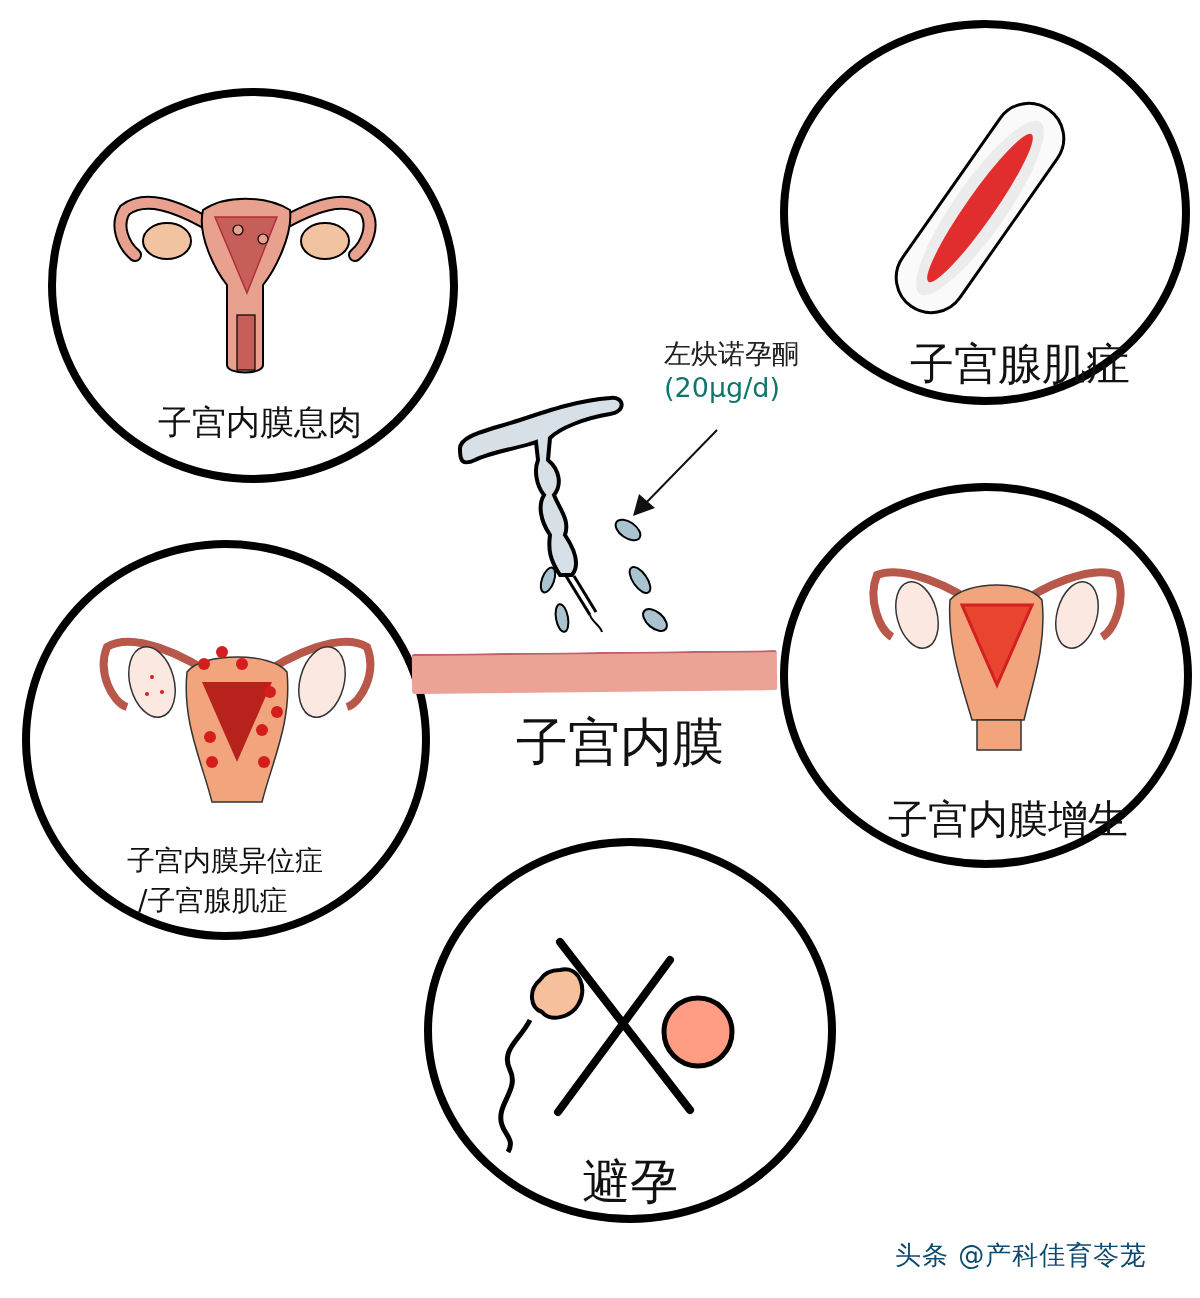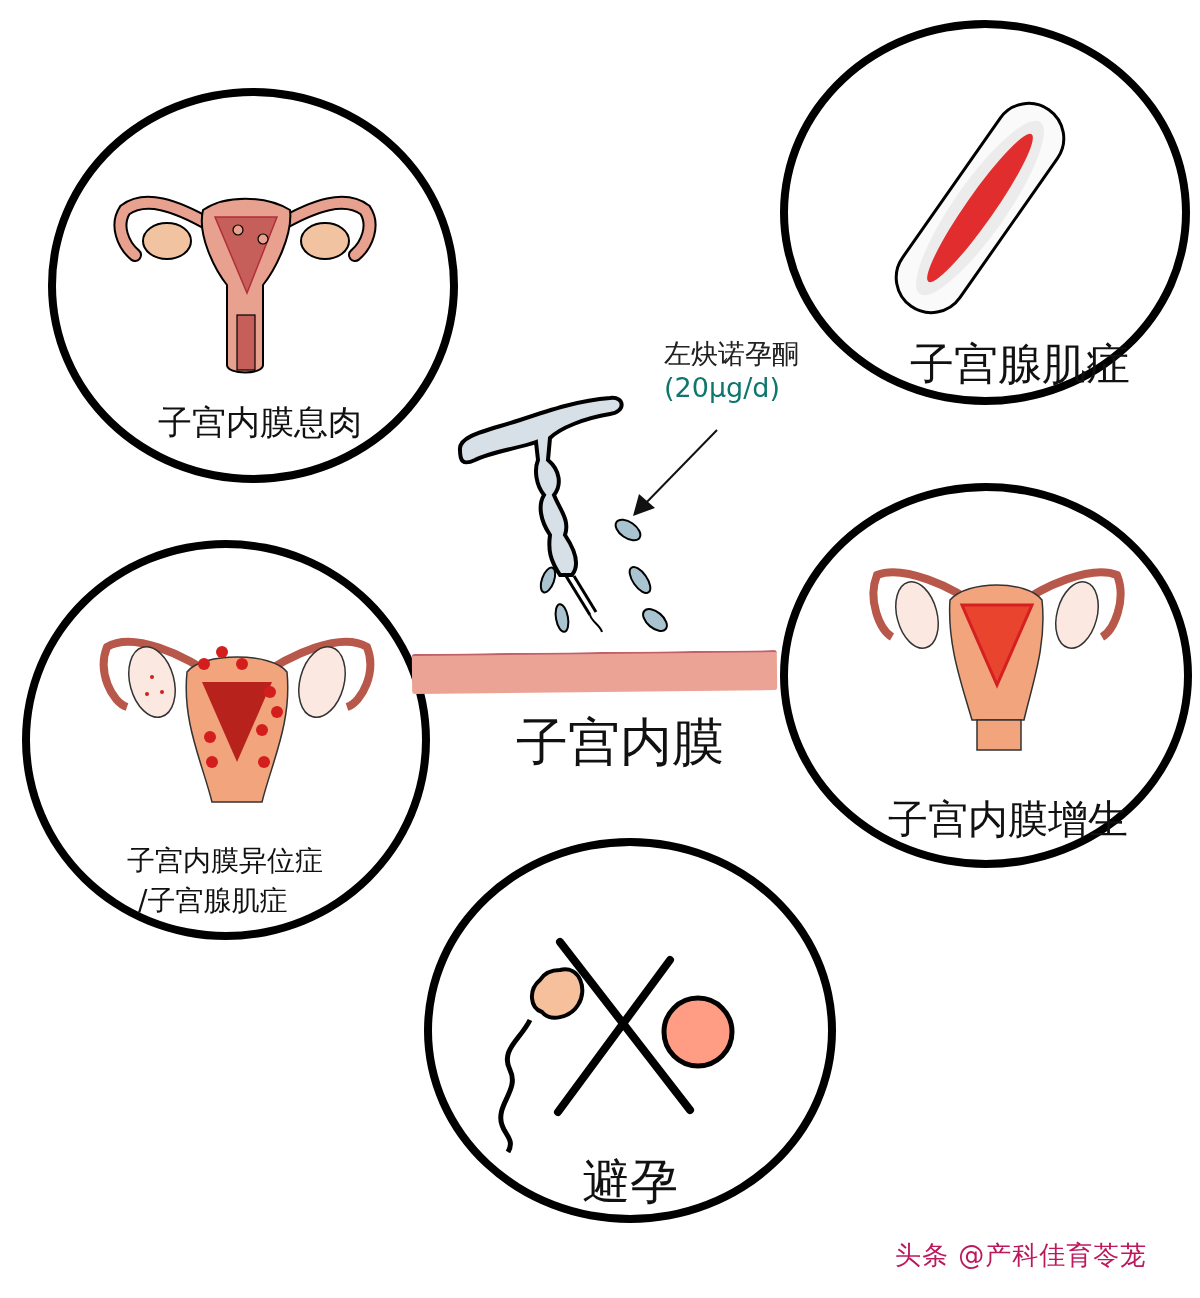--- a/index.html
+++ b/index.html
@@ -2,21 +2,21 @@
 <html><head>
 <meta charset="utf-8">
 <style>
   html, body { margin:0; padding:0; background:#ffffff; }
   body { width:1200px; height:1298px; position:relative; overflow:hidden;
          font-family:"DejaVu Sans","Liberation Sans",sans-serif; color:#111; }
   .circle { position:absolute; border:8px solid #000; border-radius:50%; box-sizing:border-box; background:#fff; }
   .label { position:absolute; white-space:nowrap; color:#111; }
   svg { position:absolute; overflow:visible; }
   .band { position:absolute; }
-  .watermark { position:absolute; font-size:26px; color:#be185d; letter-spacing:1px; }
+  .watermark { position:absolute; font-size:26px; color:#0c4a6e; letter-spacing:1px; }
 </style>
 </head>
 <body>
 
 <div class="circle" style="left:48px; top:88px; width:410px; height:395px;"></div>
 <svg width="260" height="210" style="left:115px;top:175px" viewBox="0 0 260 210">
 
   <path d="M95,50 C60,30 30,20 10,35 C0,50 8,70 20,80" fill="none" stroke="#000" stroke-width="14" stroke-linecap="round"></path>
   <path d="M95,50 C60,30 30,20 10,35 C0,50 8,70 20,80" fill="none" stroke="#e8a08f" stroke-width="10" stroke-linecap="round"></path>
   <path d="M165,50 C200,30 230,20 250,35 C260,50 252,70 240,80" fill="none" stroke="#000" stroke-width="14" stroke-linecap="round"></path>

